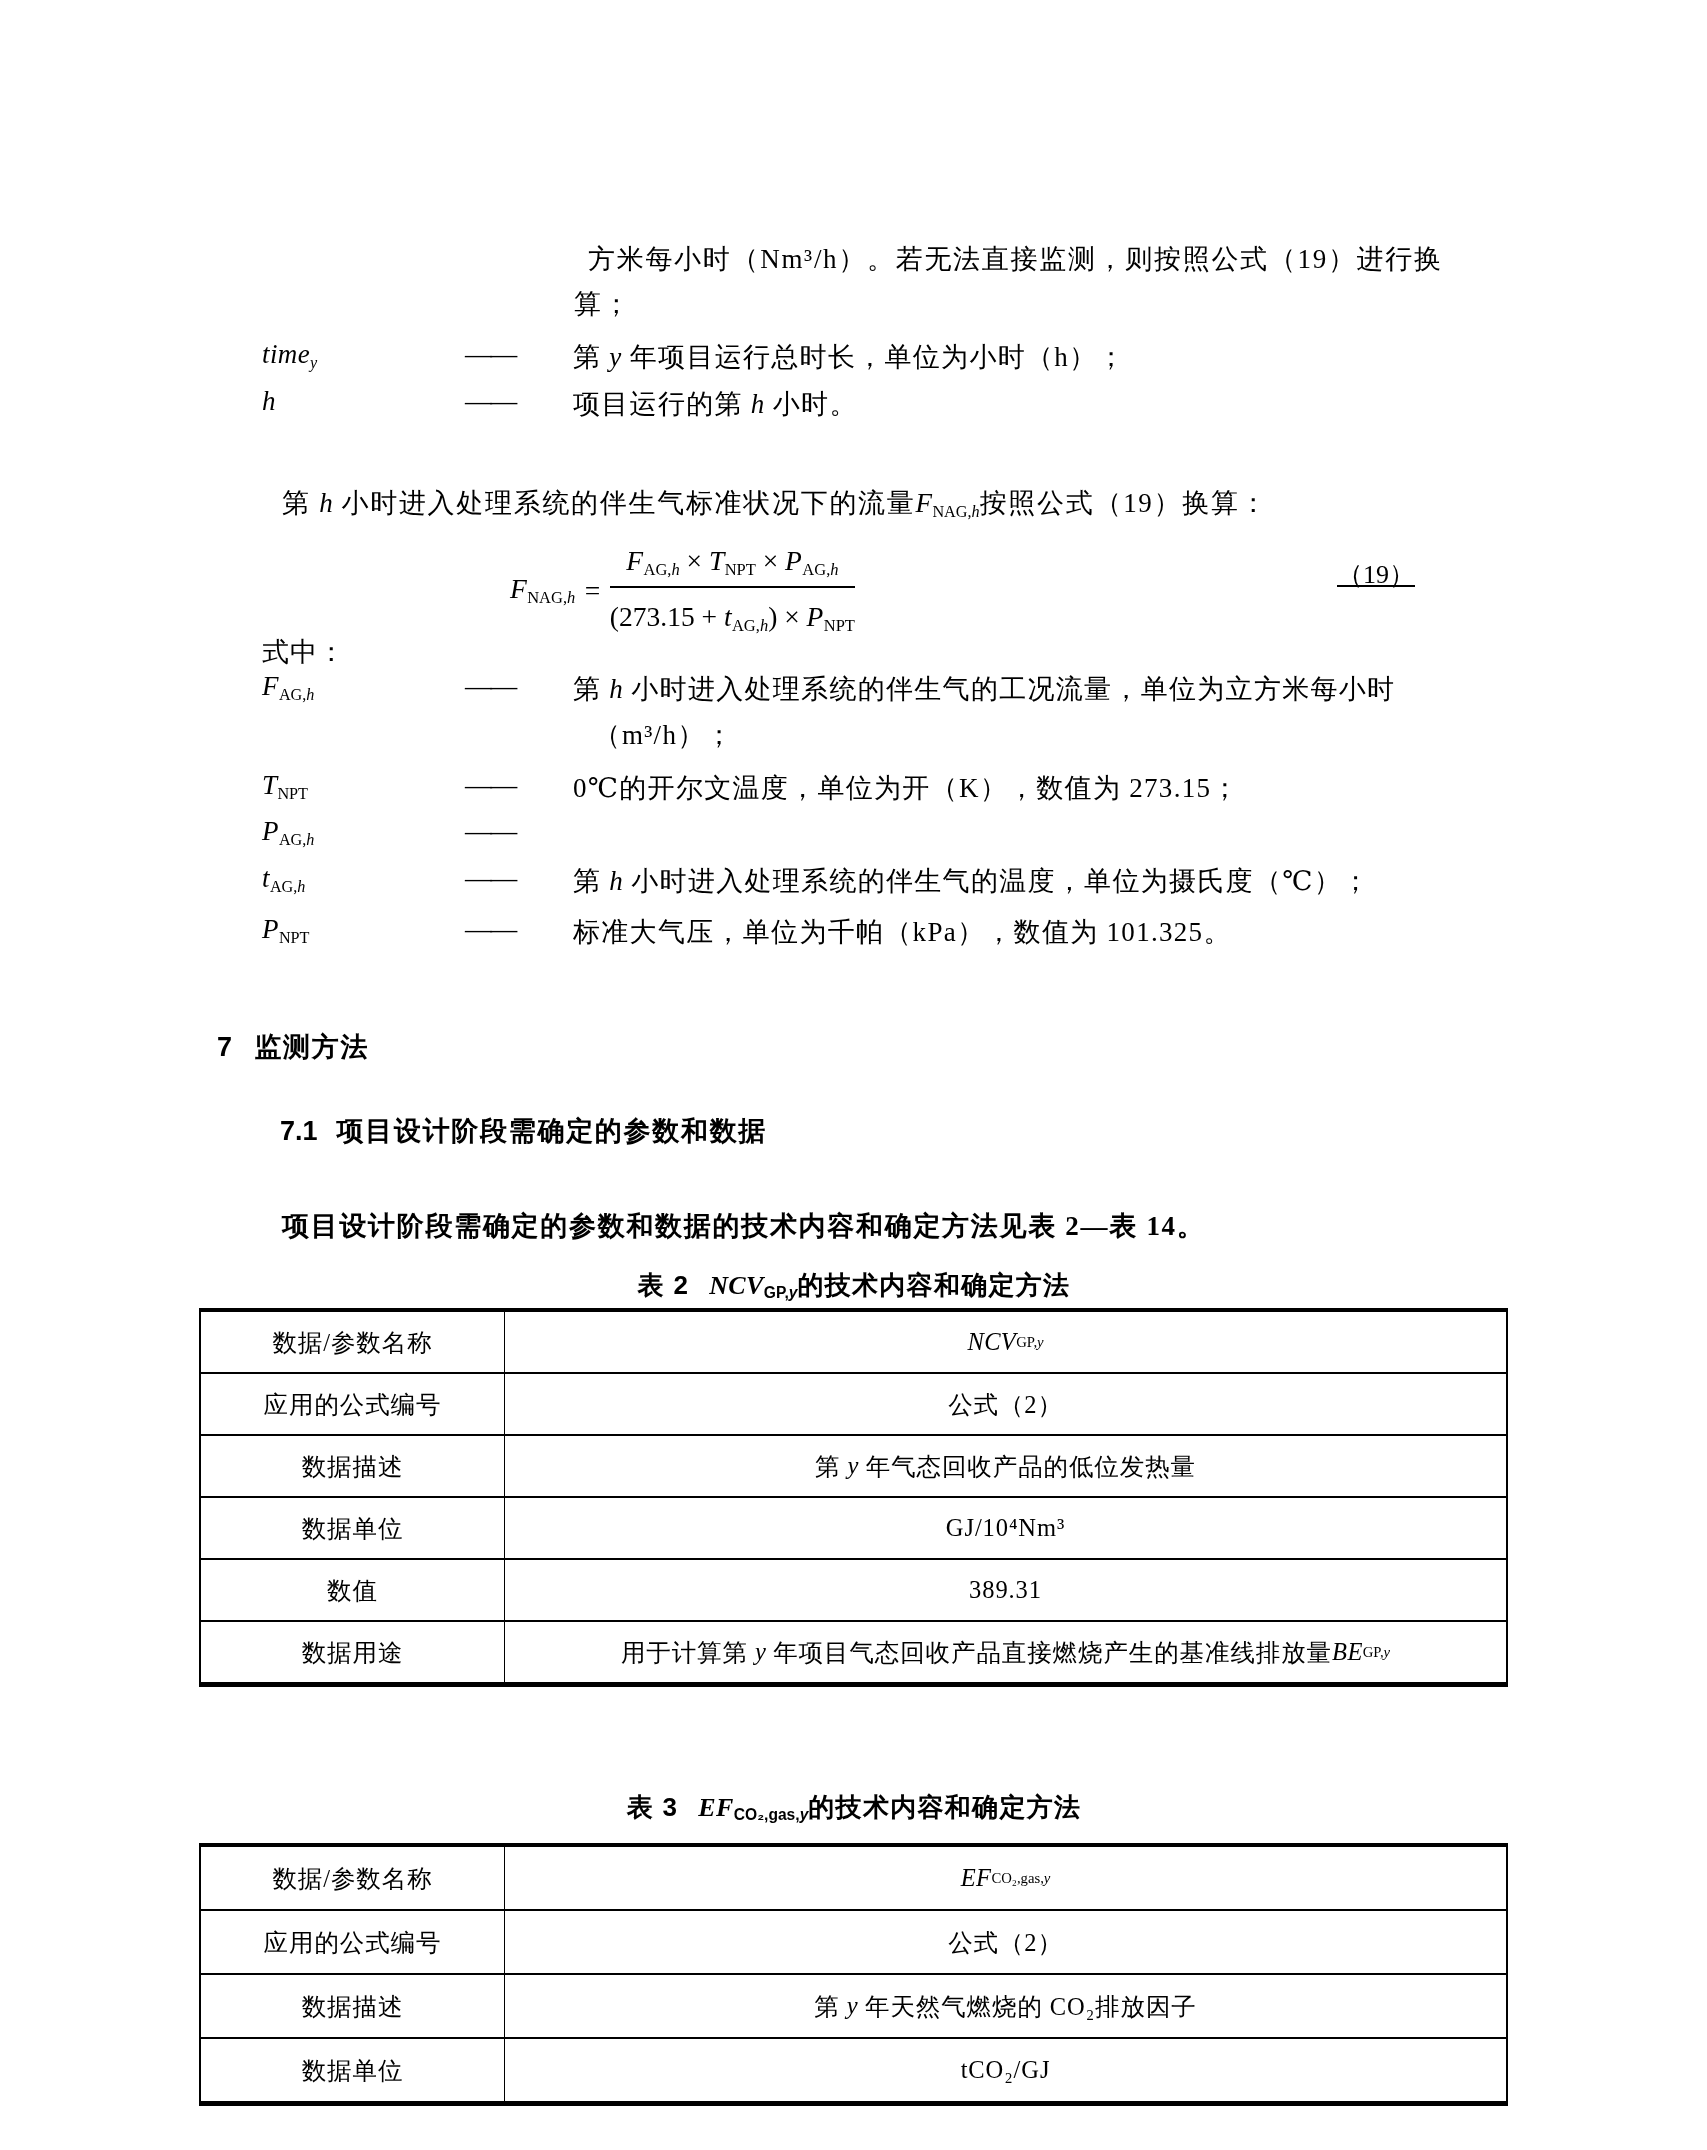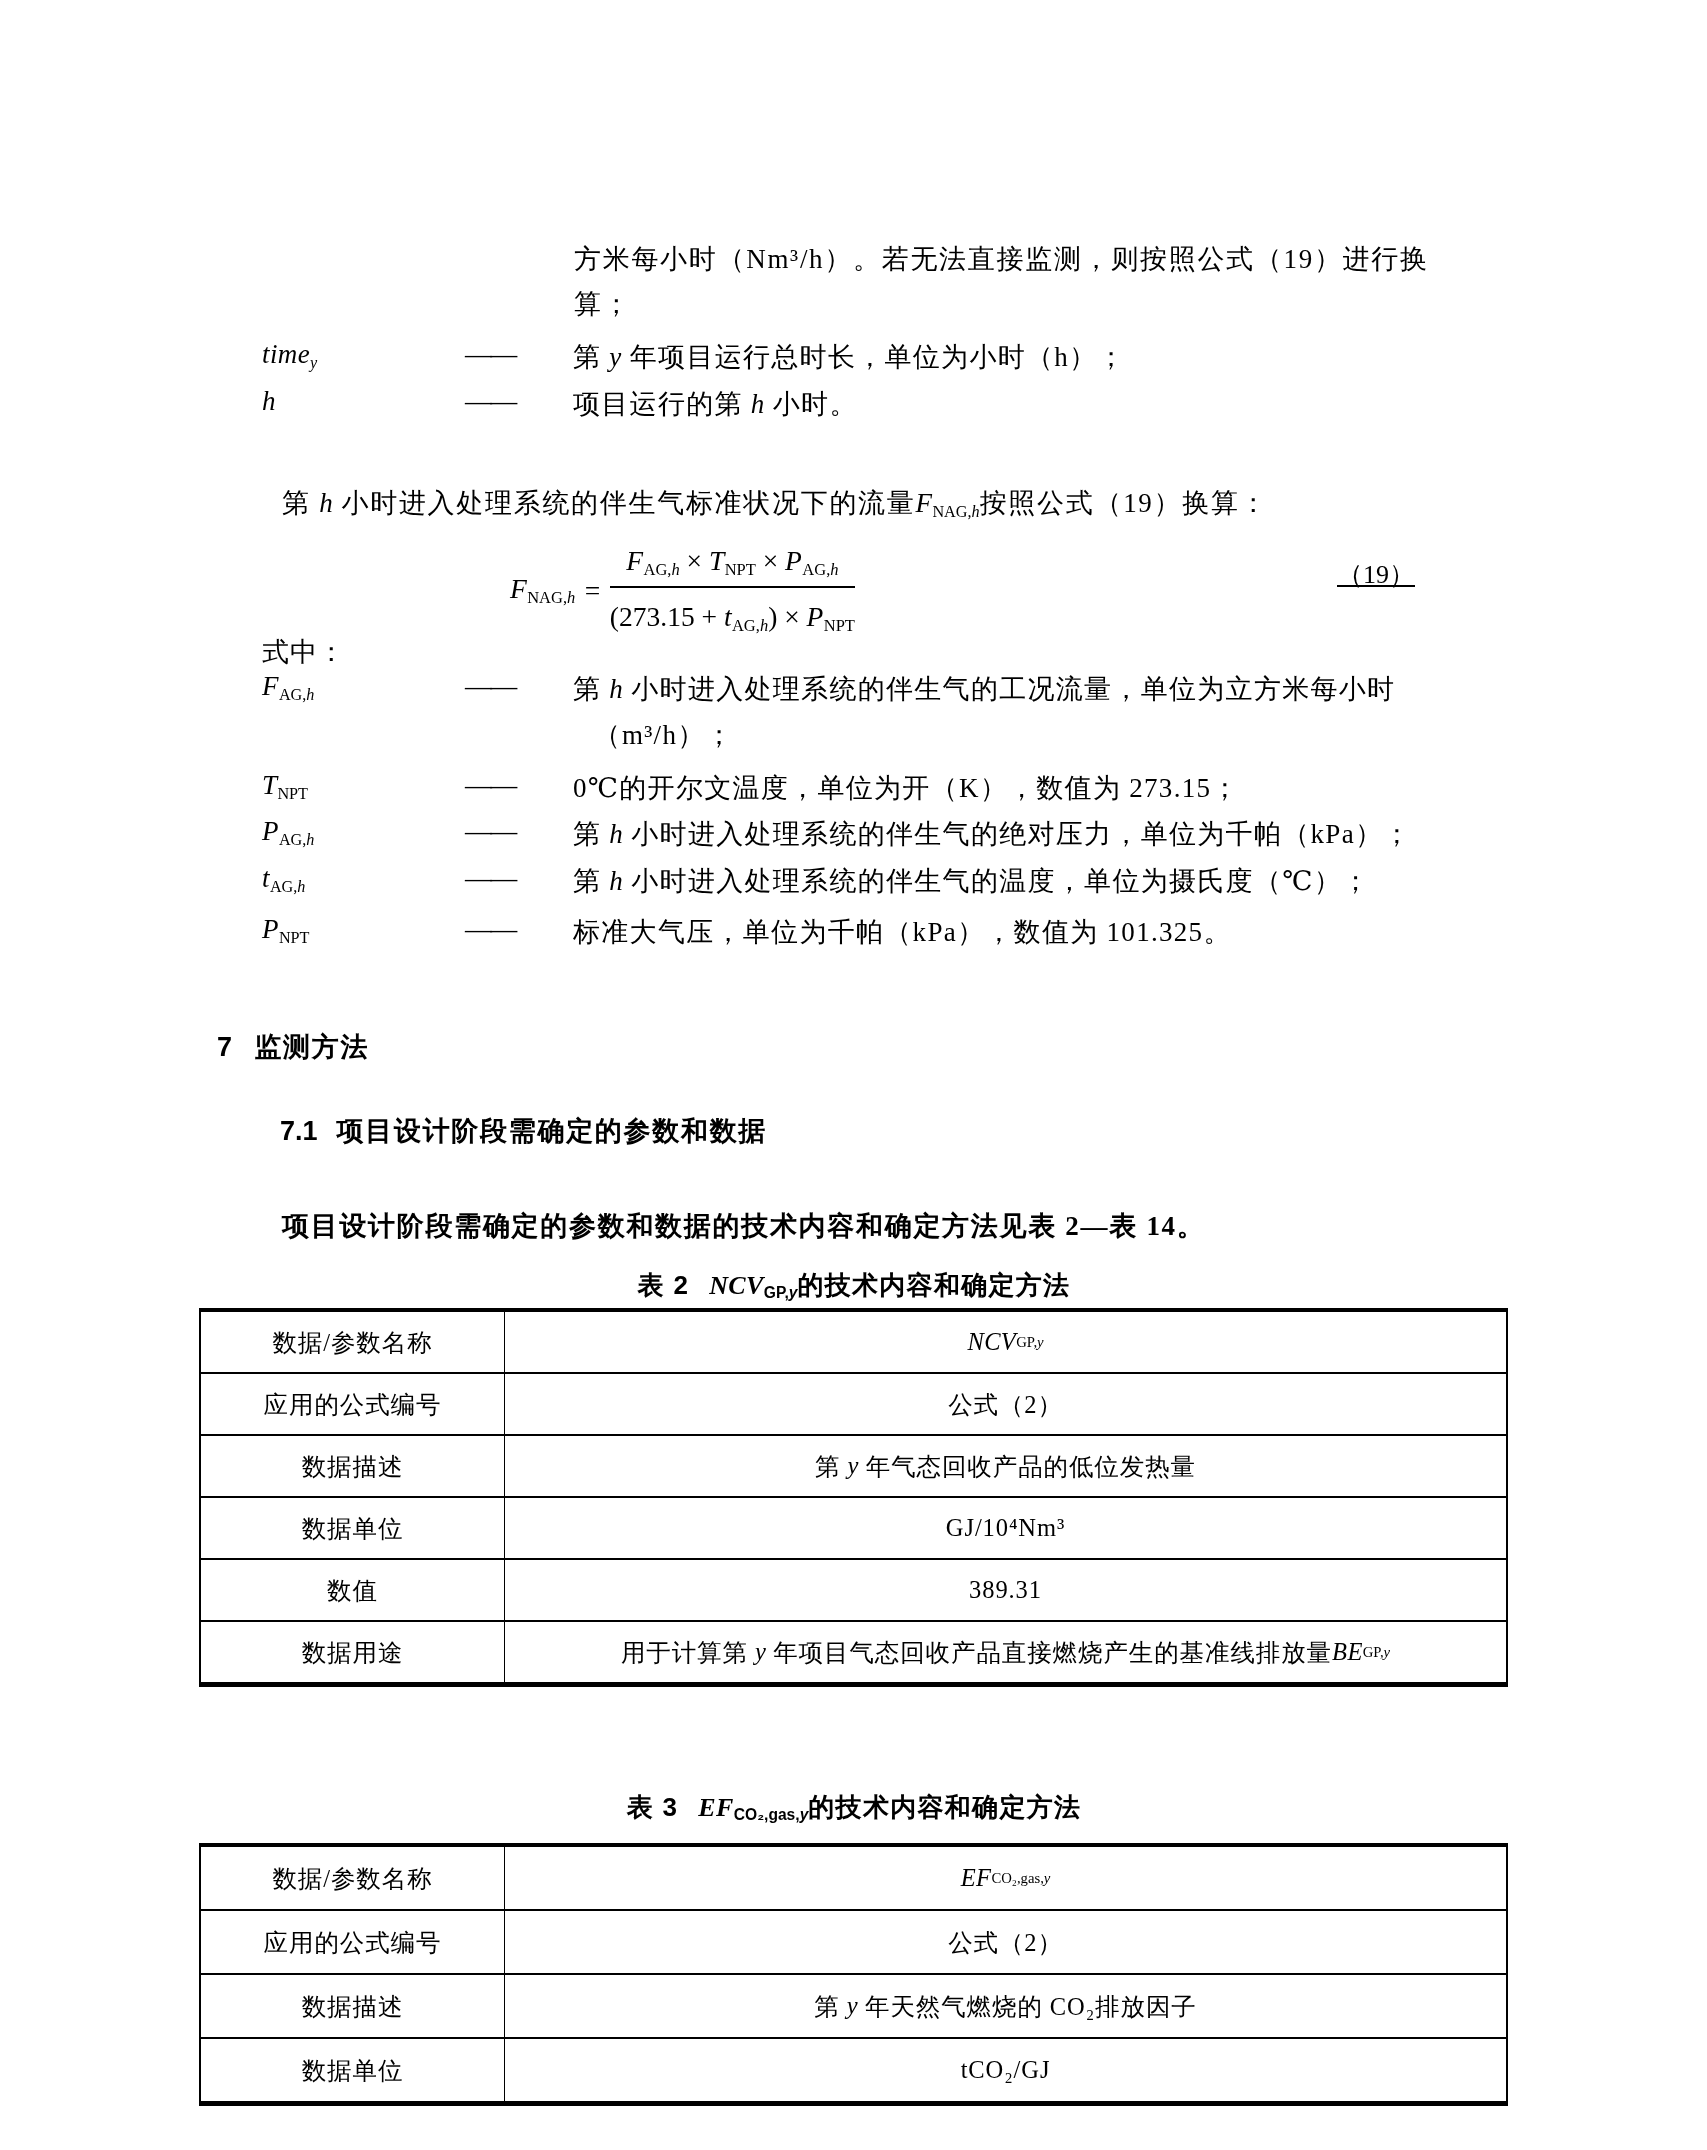--- a/index.html
+++ b/index.html
@@ -76,21 +76,21 @@
   .t2 .tcell{min-height:60px;}
   .t3 .tcell{min-height:62px;}
   .tcell.tlabel{border-right:1.7px solid #000;}
 </style>
 </head>
 <body>
 
 <div class="page">
 
   <div class="abs body-text" style="left:574px;top:241px;">
-    <div style="margin-bottom:8.6px;"><span class="seg">方米每小时（Nm³/h）。若无法直接监测，则按照公式（19）进行换</span></div>
+    <div style="margin-bottom:8.6px;margin-left:14px;"><span class="seg">方米每小时（Nm³/h）。若无法直接监测，则按照公式（19）进行换</span></div>
     <div><span class="seg">算；</span></div>
   </div>
 
   <div class="defrow" style="top:339px;">
     <span class="sym"><span class="seg seg-var">time</span><span class="seg seg-subvar">y</span></span>
     <span class="dash">——</span>
     <span class="desc"><span class="seg">第 </span><span class="seg seg-var">y</span><span class="seg"> 年项目运行总时长，单位为小时（h）；</span></span>
   </div>
   <div class="defrow" style="top:386px;">
     <span class="sym"><span class="seg seg-var">h</span></span>
@@ -121,21 +121,20 @@
     </span>
   </div>
   <div class="defrow" style="top:770px;">
     <span class="sym"><span class="seg seg-var">T</span><span class="seg seg-sub">NPT</span></span>
     <span class="dash">——</span>
     <span class="desc"><span class="seg">0℃的开尔文温度，单位为开（K），数值为 273.15；</span></span>
   </div>
   <div class="defrow" style="top:816px;">
     <span class="sym"><span class="seg seg-var">P</span><span class="seg seg-sub">AG,</span><span class="seg seg-subvar">h</span></span>
     <span class="dash">——</span>
-    <span class="desc"><span class="seg">第 </span><span class="seg seg-var">h</span><span class="seg"> 小时进入处理系统的伴生气的绝对压力，单位为千帕（kPa）；</span></span>
   </div>
   <div class="defrow" style="top:863px;">
     <span class="sym"><span class="seg seg-var">t</span><span class="seg seg-sub">AG,</span><span class="seg seg-subvar">h</span></span>
     <span class="dash">——</span>
     <span class="desc"><span class="seg">第 </span><span class="seg seg-var">h</span><span class="seg"> 小时进入处理系统的伴生气的温度，单位为摄氏度（℃）；</span></span>
   </div>
   <div class="defrow" style="top:914px;">
     <span class="sym"><span class="seg seg-var">P</span><span class="seg seg-sub">NPT</span></span>
     <span class="dash">——</span>
     <span class="desc"><span class="seg">标准大气压，单位为千帕（kPa），数值为 101.325。</span></span>

